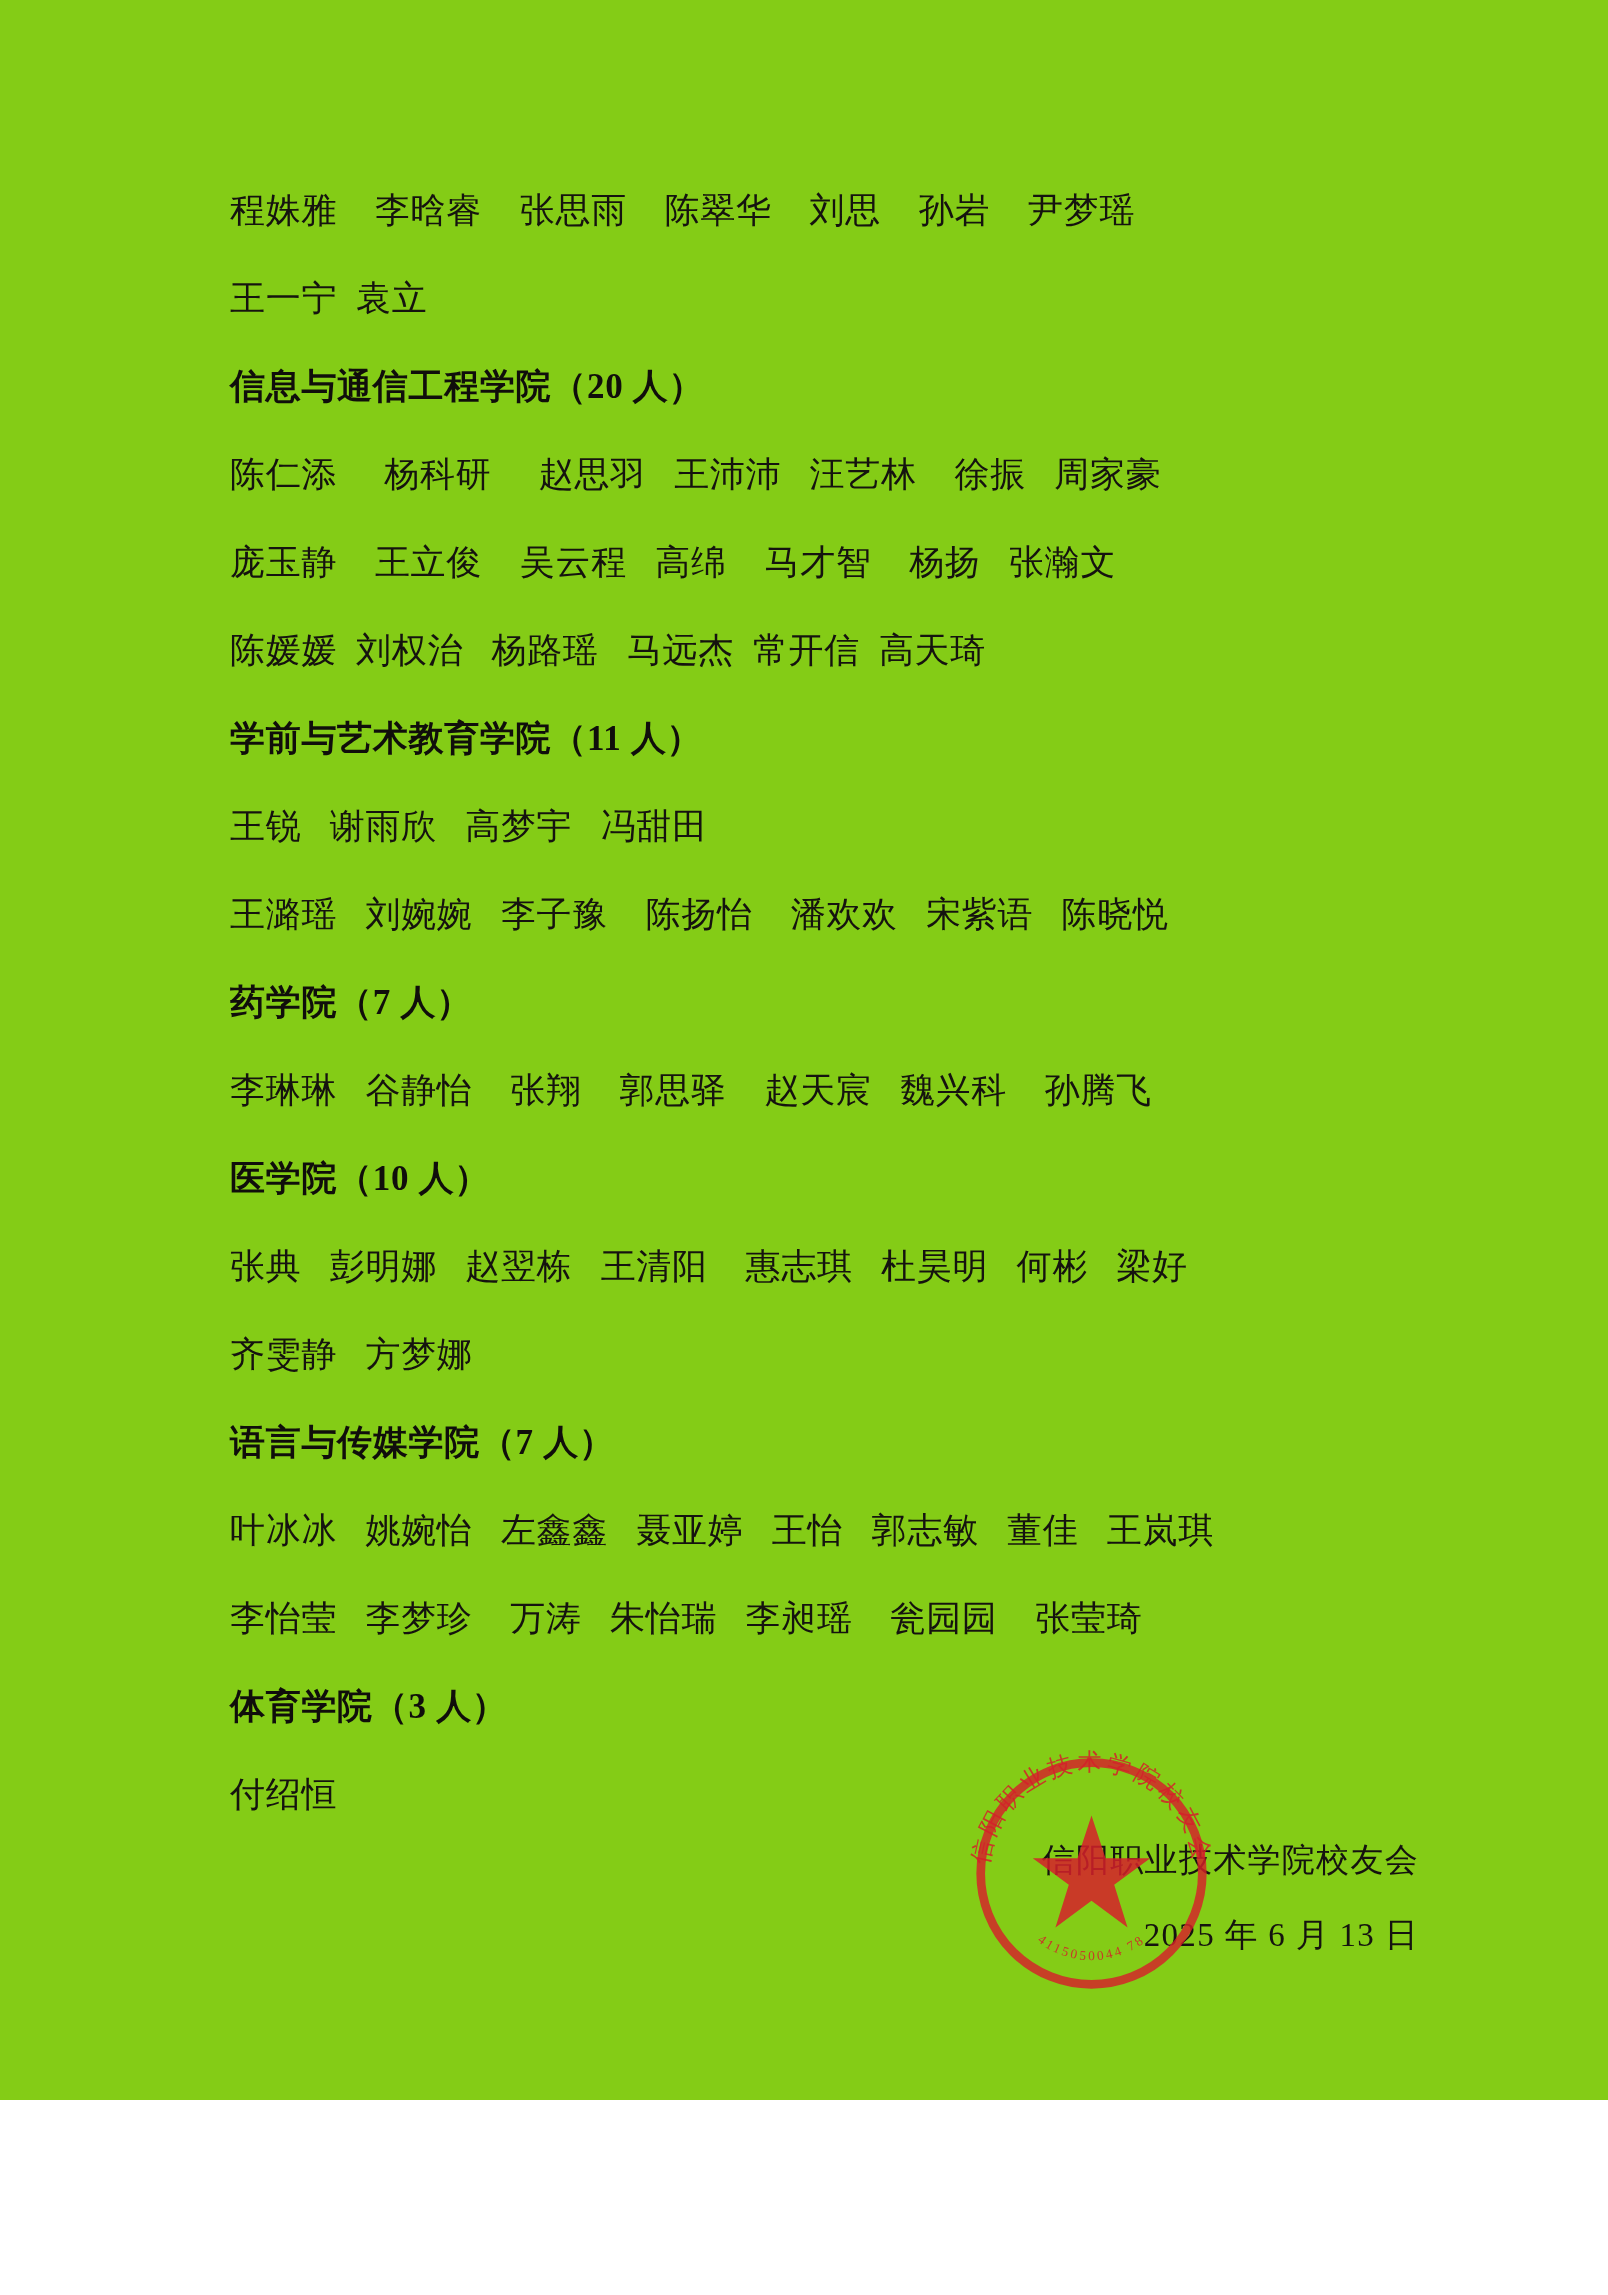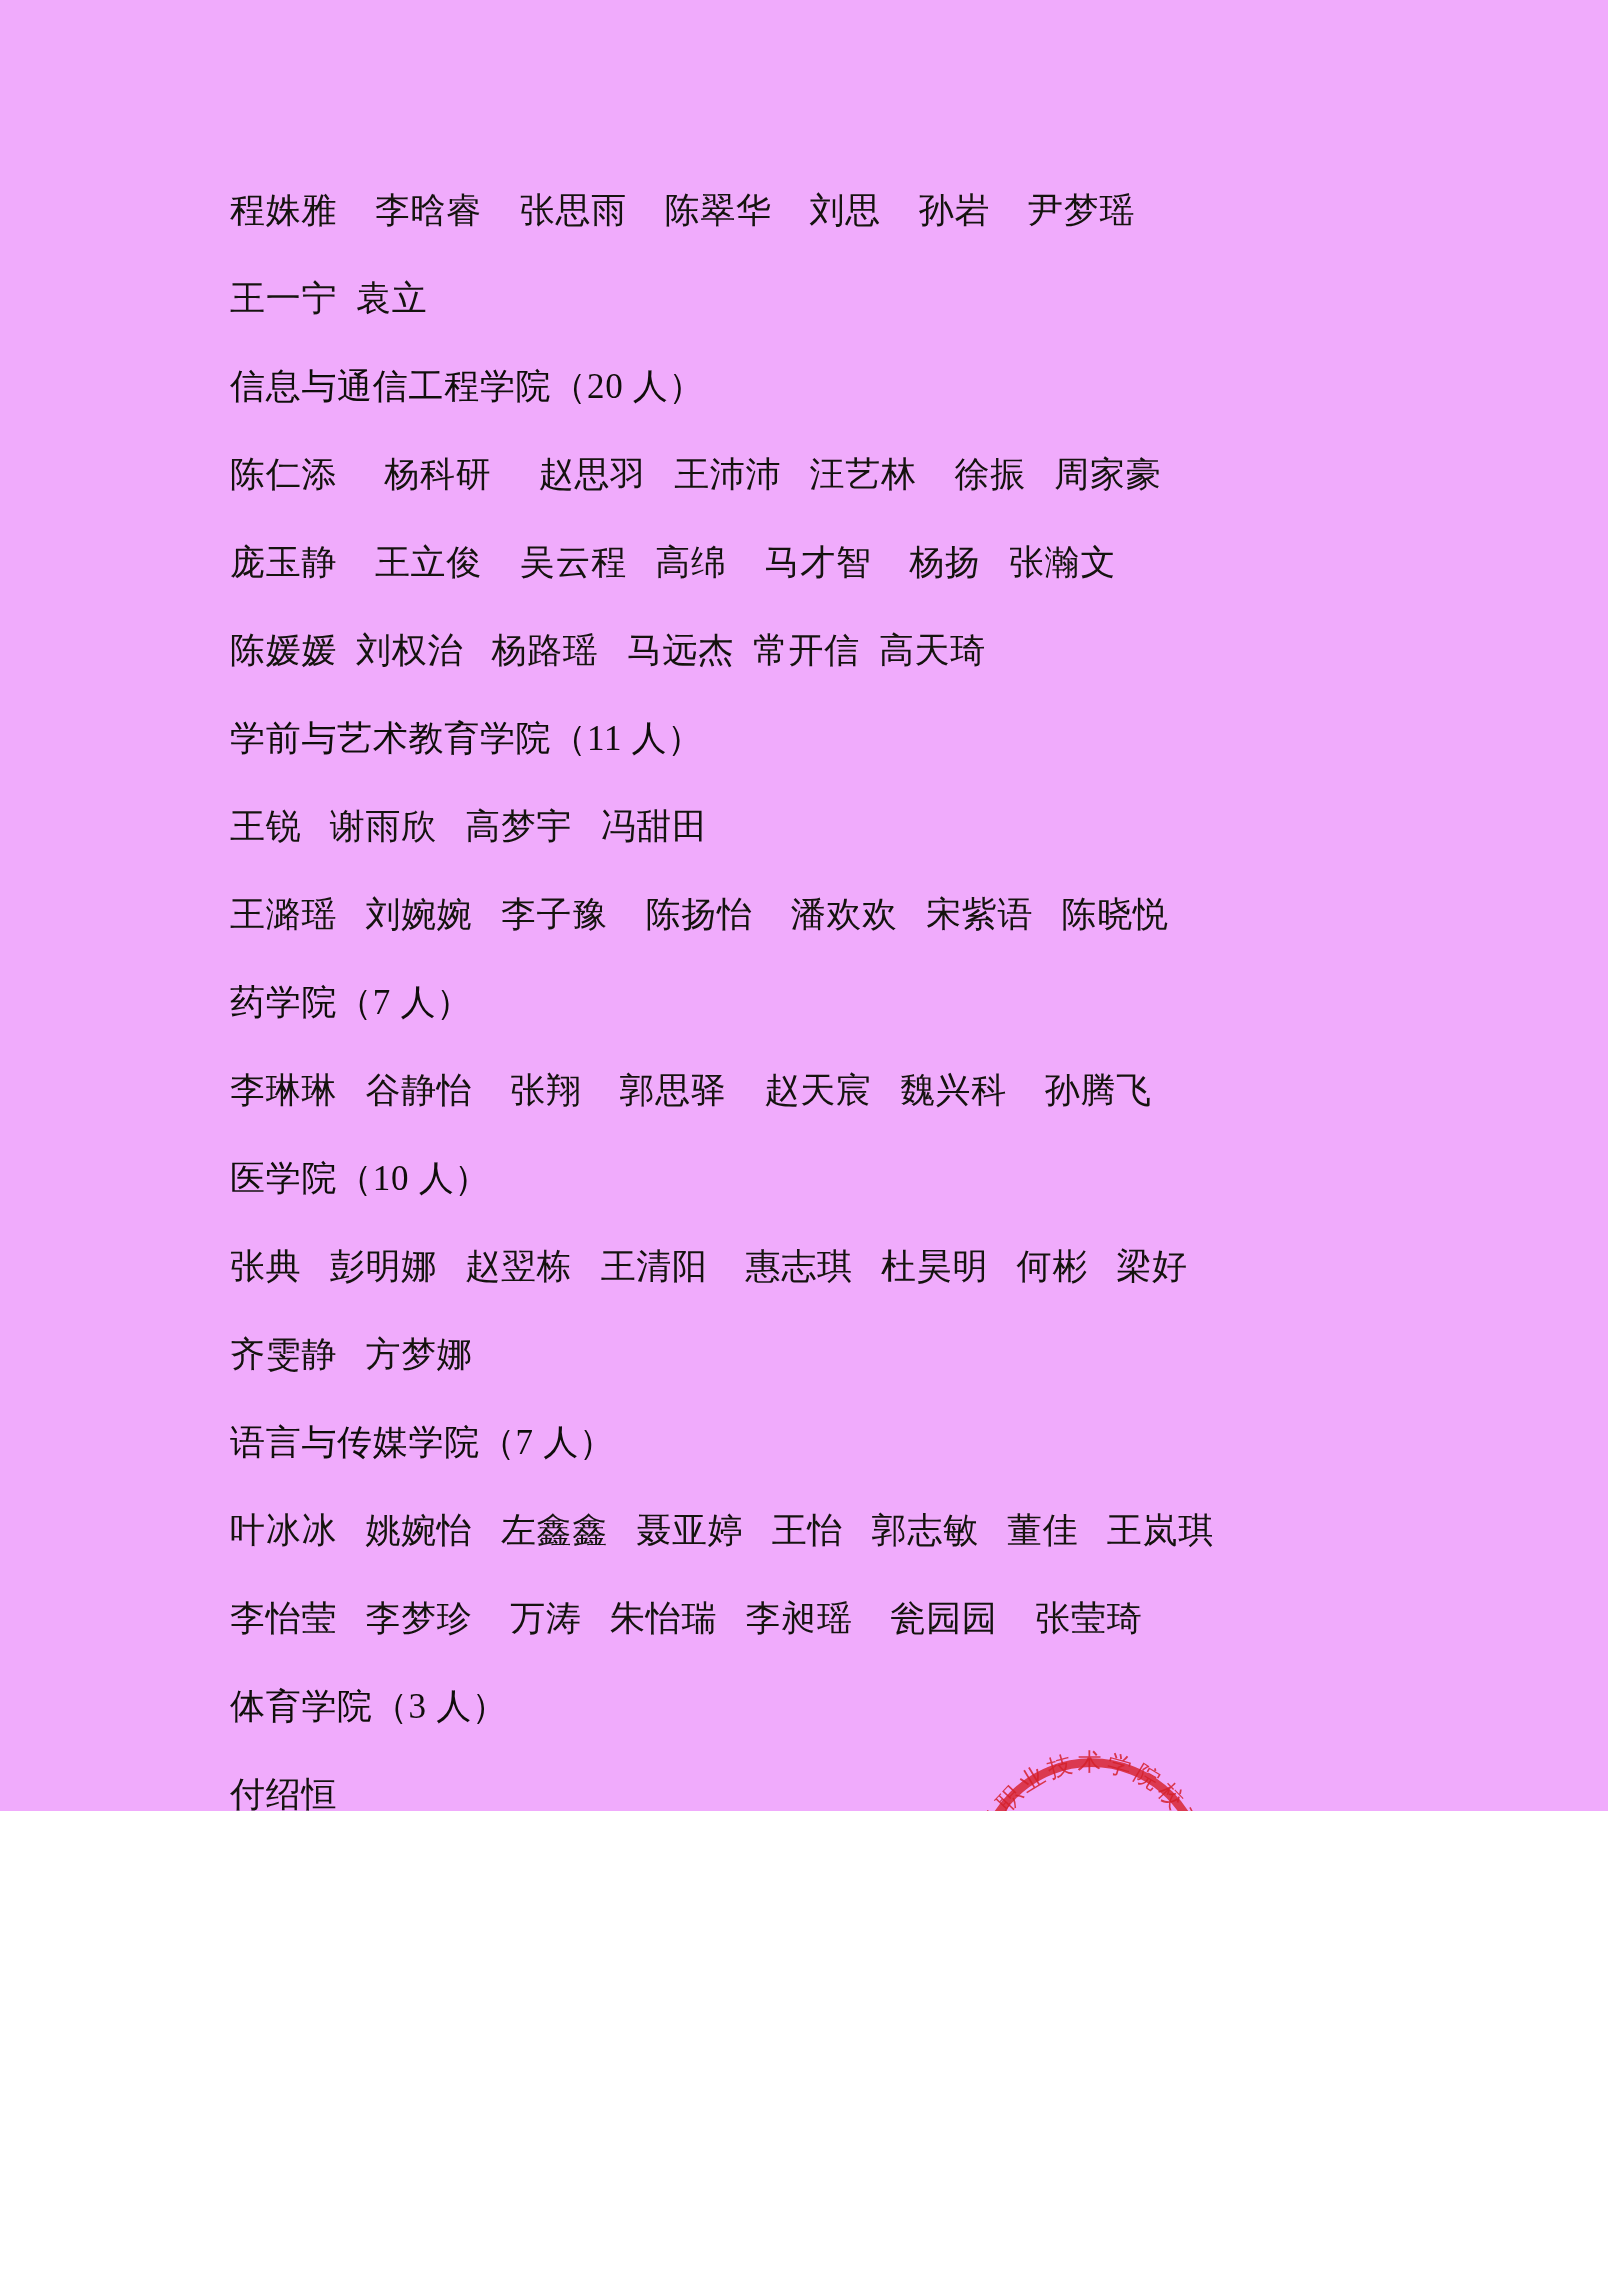--- a/index.html
+++ b/index.html
@@ -7,41 +7,41 @@
     padding: 0;
     background: #ffffff;
   }
   body {
     font-family: "Liberation Serif", "DejaVu Serif", serif;
     color: #111111;
   }
   .page {
     position: relative;
     width: 1609px;
-    height: 1811px;
-    background: #f0abfc;
+    height: 2100px;
+    background: #84cc16;
     overflow: hidden;
   }
   .content {
     position: absolute;
     left: 230px;
     top: 167px;
     width: 1155px;
   }
   .line {
     font-size: 35px;
     line-height: 88px;
     letter-spacing: 0.7px;
     white-space: pre;
     color: #15130f;
   }
   .heading {
     font-size: 35px;
     line-height: 88px;
-    font-weight: normal;
+    font-weight: bold;
     white-space: pre;
     color: #100e0b;
     letter-spacing: 0.7px;
   }
   .names {
     color: #15130f;
   }
   .signature {
     position: absolute;
     right: 190px;

